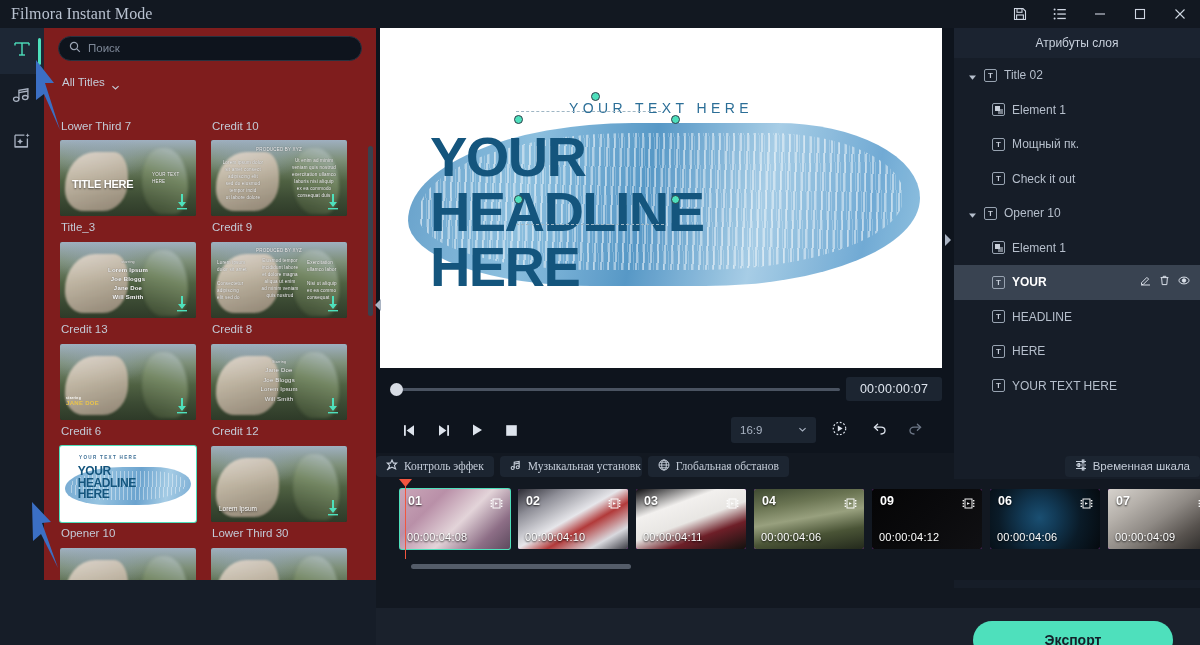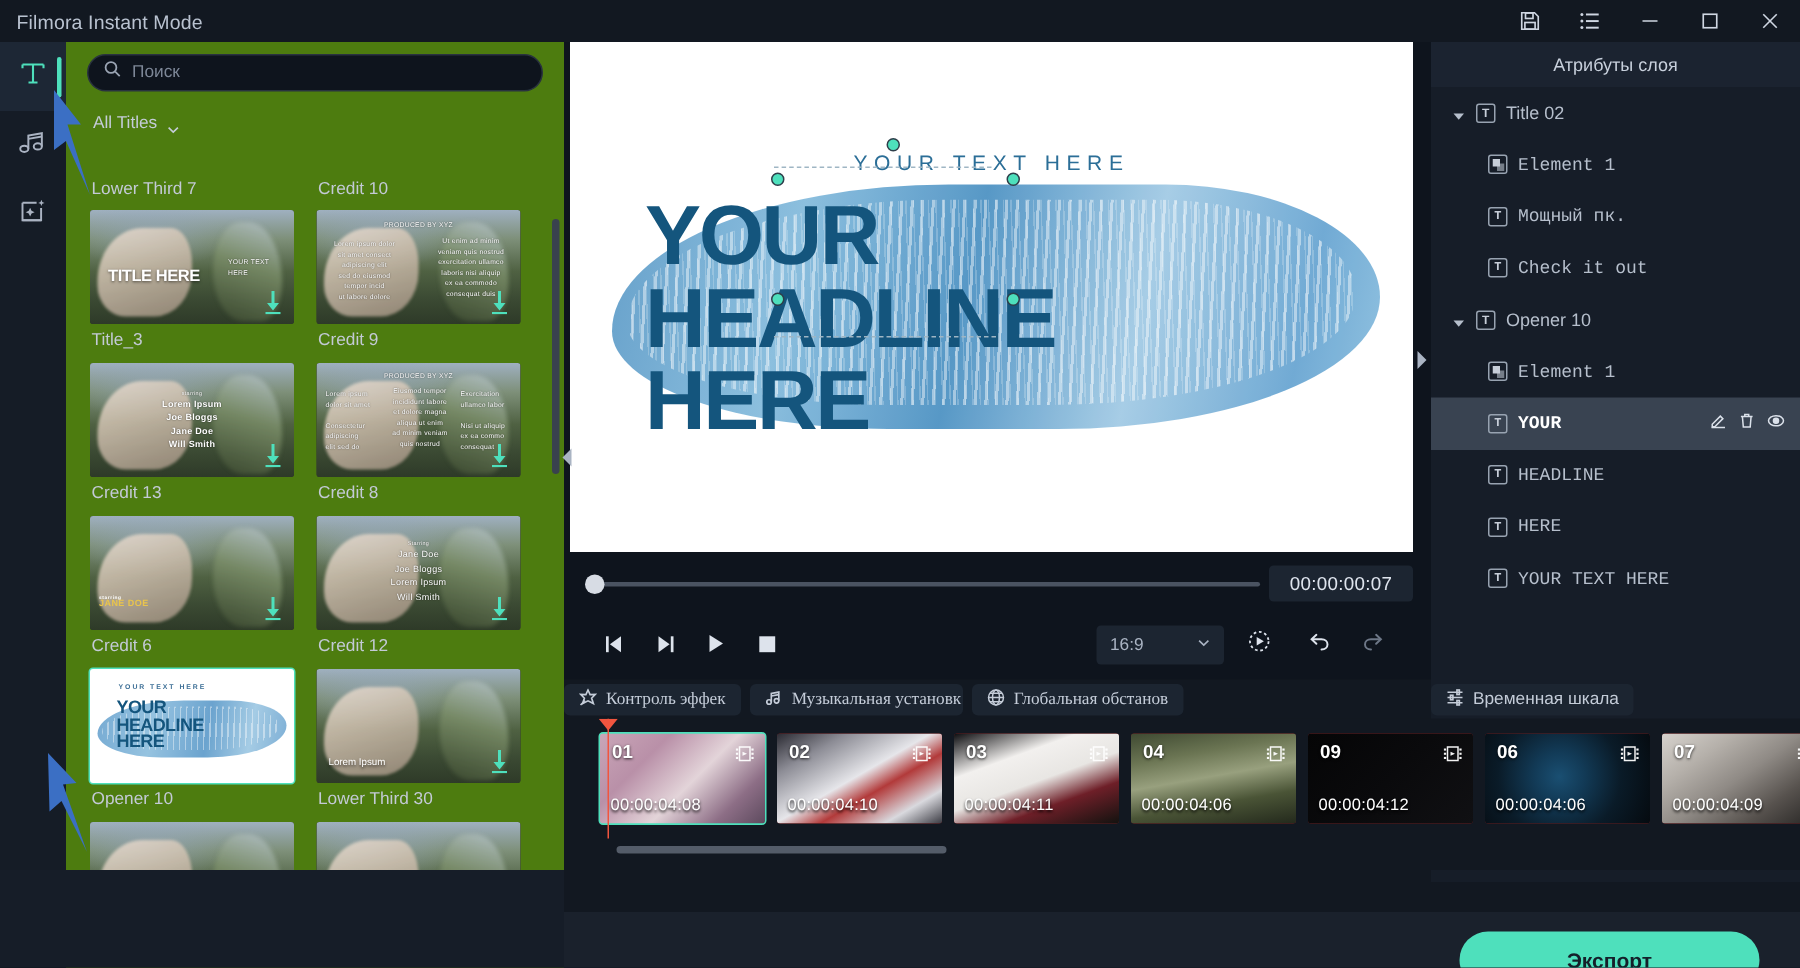--- a/index.html
+++ b/index.html
@@ -10,21 +10,21 @@
     color: #c8cfdb;
     -webkit-font-smoothing: antialiased;
   }
   .app { position: relative; width: 1200px; height: 645px; }
 
   
   .titlebar {
     position: absolute; left: 0; top: 0; width: 1200px; height: 28px;
     background: #121821; display: flex; align-items: center;
   }
-  .app-title { margin-left: 11px; font-size: 13px; color: #b9c2d0; letter-spacing: .1px; }
+  .app-title { margin-left: 11px; font-size: 16px; color: #b9c2d0; letter-spacing: .1px; font-family: Liberation Serif, serif; }
   .win-ctrls { position: absolute; right: 0; top: 0; height: 28px; display: flex; align-items: center; }
   .win-btn {
     width: 40px; height: 28px; display: flex; align-items: center; justify-content: center;
     color: #cfd6e2;
   }
   .win-btn svg { display: block; }
 
   
   .rail {
     position: absolute; left: 0; top: 28px; width: 44px; height: 617px;
@@ -36,21 +36,21 @@
   }
   .rail-item.active { background: #1d2735; color: #4ee0bc; }
   .rail-item.active::after {
     content: ""; position: absolute; right: 3px; top: 10px; width: 3px; height: 27px;
     background: #4ee0bc; border-radius: 2px;
   }
 
   
   .library {
     position: absolute; left: 44px; top: 28px; width: 332px; height: 617px;
-    background: #4d7c0f; overflow: hidden;
+    background: #7f1d1d; overflow: hidden;
   }
   .search-row { height: 40px; display: flex; align-items: center; padding: 0 14px; }
   .search-box {
     flex: 1; height: 25px; background: #0e141d; border: 1px solid #29323f; border-radius: 13px;
     display: flex; align-items: center; padding: 0 10px; gap: 7px;
   }
   .search-box .ph { font-size: 11.5px; color: #7d8797; }
   .filter-row { height: 28px; display: flex; align-items: center; padding-left: 18px; gap: 6px; }
   .filter-label { font-size: 11.5px; color: #c4ccd8; }
   .chev { width: 9px; height: 9px; }
@@ -197,54 +197,54 @@
     position:absolute; left:954px; top:28px; width:246px; height:560px; background:#161d28;
   }
   .layers-hd {
     height:30px; display:flex; align-items:center; justify-content:center;
     font-size:12px; color:#c8d0dc; background:#1b2330;
   }
   .lrow {
     height:34.5px; display:flex; align-items:center; gap:7px; padding-left:14px; font-size:12px; color:#b6bfcc;
     position:relative;
   }
-  .lrow.child { padding-left:38px;font-family:Liberation Mono, monospace; }
+  .lrow.child { padding-left:38px; }
   .lrow.sel { background:#394351; color:#fff; font-weight:bold; }
   .tri { width:9px; height:9px; color:#b6bfcc; }
   .badge {
     width:13px; height:13px; border:1px solid #98a3b1; border-radius:2px; color:#c7ced9;
     font-size:8px; display:flex; align-items:center; justify-content:center; font-weight:bold; flex:none;
   }
   .row-acts { position:absolute; right:10px; display:flex; gap:8px; color:#dbe1ea; }
 
   
   .ttabs {
     position:absolute; left:376px; top:453px; width:578px; height:26px; display:flex; align-items:center; gap:6px;font-family:Liberation Serif, serif;
   }
   .ttab {
     height:21px; background:#1c2531; border-radius:4px; display:flex; align-items:center; gap:6px;
     padding:0 10px; font-size:11.5px; color:#c4ccd8; white-space:nowrap; overflow:hidden;
   }
   .tl-tabs-right {
     position:absolute; left:954px; top:453px; width:246px; height:26px; display:flex; align-items:center;
-    justify-content:flex-start;
+    justify-content:flex-end;
   }
 
   
   .timeline {
     position:absolute; left:376px; top:479px; width:824px; height:101px; background:#121821; overflow:hidden;
   }
   .playhead { position:absolute; left:29px; top:0; width:1px; height:80px; background:#f1553f; z-index:3; }
   .playhead::before {
     content:""; position:absolute; left:-6px; top:0; width:13px; height:8px; background:#f1553f;
     clip-path: polygon(0 0, 100% 0, 50% 100%);
   }
   .clips { position:absolute; left:24px; top:10px; display:flex; gap:8px; }
   .clip {
-    width:110px; height:60px; border-radius:2px; position:relative; overflow:hidden; background:#7f1d1d;
+    width:110px; height:60px; border-radius:2px; position:relative; overflow:hidden; background:#d946ef;
     flex:none;
   }
   .clip.sel { outline:2px solid #4ee0bc; outline-offset:-1px; }
   .clip-no {
     position:absolute; left:8px; top:5px; color:#fff; font-weight:bold; font-size:12.5px;
     text-shadow:0 1px 2px rgba(0,0,0,.8);
   }
   .clip-tc {
     position:absolute; left:7px; bottom:6px; color:#fff; font-size:11px; letter-spacing:.2px;
     text-shadow:0 1px 2px rgba(0,0,0,.9);

